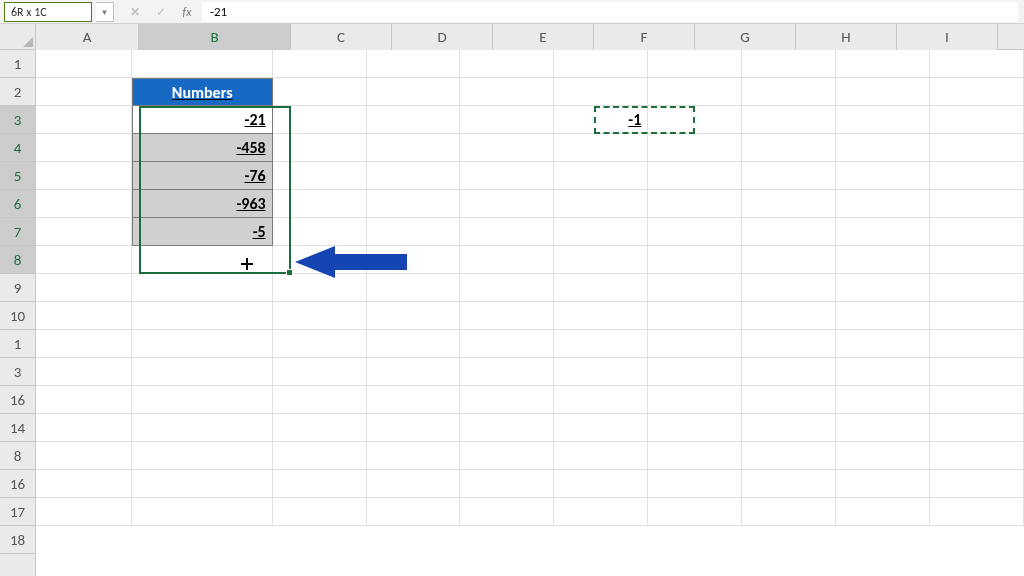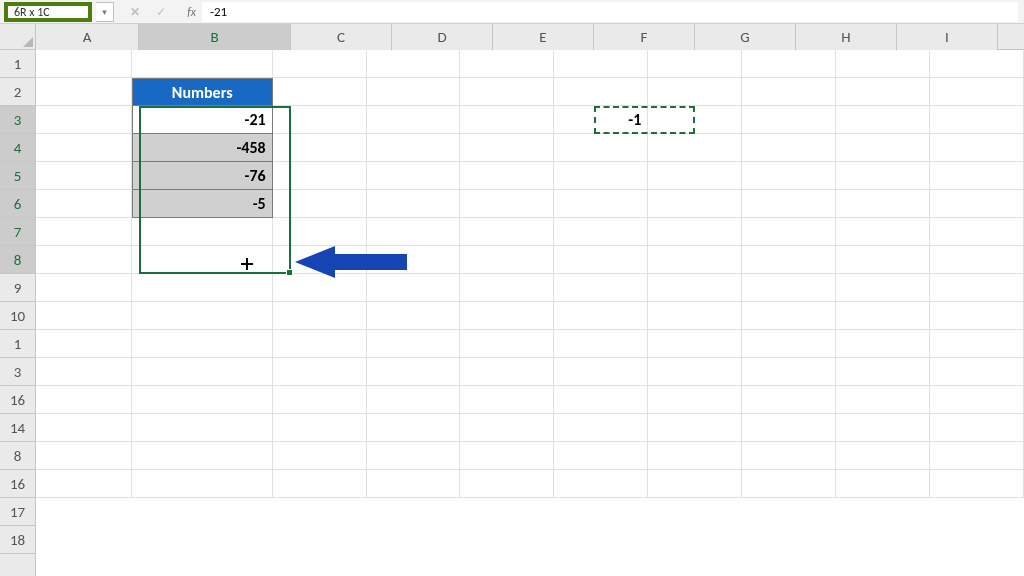--- a/index.html
+++ b/index.html
@@ -14,21 +14,21 @@
     background:#f3f3f3;
     border-bottom:1px solid #d0d0d0;
     font-size:12px;
     color:#333;
   }
   .name-box {
     width:88px;
     height:20px;
     margin:2px 4px;
     background:#fff;
-    border:4px solid #4d7c0f;
+    border:1px solid #4d7c0f;
     display:flex;
     align-items:center;
     padding:0 6px;
     font-size:12px;
     position:relative;
   }
   .name-box-caret {
     width:18px;
     height:20px;
     display:flex; align-items:center; justify-content:center;
@@ -41,21 +41,21 @@
   }
   .fx-row { display:flex; align-items:center; gap:8px; margin-left:12px; }
   .fx-btn {
     width:18px; height:18px;
     display:inline-flex; align-items:center; justify-content:center;
     color:#888; font-size:12px;
   }
   .fx-btn.cancel { color:#c0c0c0; font-weight:bold; }
   .fx-btn.ok { color:#c0c0c0; }
   .fx-label { font-style:italic; color:#777; font-size:12px; }
-  .fx-btn.fn { font-weight:normal;justify-content:flex-end; }
+  .fx-btn.fn { font-weight:normal; }
   .formula-input {
     flex:1;
     height:20px;
     margin:2px 6px;
     padding:0 8px;
     background:#fff;
     display:flex;
     align-items:center;
     color:#000;
     font-size:13px;
@@ -94,21 +94,21 @@
     border-bottom:1px solid #c6c6c6;
     display:flex; align-items:center; justify-content:center;
     color:#555; font-size:15px;
     background:#eaeaea;
   }
   .rh.sel { background:#ccc; color:#1a6f3c; }
 
   .cells {
     position:absolute; left:36px; top:26px; right:0; bottom:0;
   }
-  .row { display:flex; height:28px; }
+  .row { display:flex; height:28px;text-decoration:underline; }
   .cell {
     border-right:1px solid #e0e0e0;
     border-bottom:1px solid #e0e0e0;
     background:#fff;
     display:flex; align-items:center; justify-content:flex-end;
     padding:0 6px;
     font-size:16px;
     color:#000;
     position:relative;
   }
@@ -311,20 +311,32 @@
           <div class="cell cD"></div>
           <div class="cell cE"></div>
           <div class="cell cF"></div>
           <div class="cell cG"></div>
           <div class="cell cH"></div>
           <div class="cell cI"></div>
           <div class="cell cJ"></div>
         </div>
         <div class="row">
           <div class="cell cA"></div>
+          <div class="cell cB data-cell">-963</div>
+          <div class="cell cC"></div>
+          <div class="cell cD"></div>
+          <div class="cell cE"></div>
+          <div class="cell cF"></div>
+          <div class="cell cG"></div>
+          <div class="cell cH"></div>
+          <div class="cell cI"></div>
+          <div class="cell cJ"></div>
+        </div>
+        <div class="row">
+          <div class="cell cA"></div>
           <div class="cell cB data-cell">-5</div>
           <div class="cell cC"></div>
           <div class="cell cD"></div>
           <div class="cell cE"></div>
           <div class="cell cF"></div>
           <div class="cell cG"></div>
           <div class="cell cH"></div>
           <div class="cell cI"></div>
           <div class="cell cJ"></div>
         </div>

